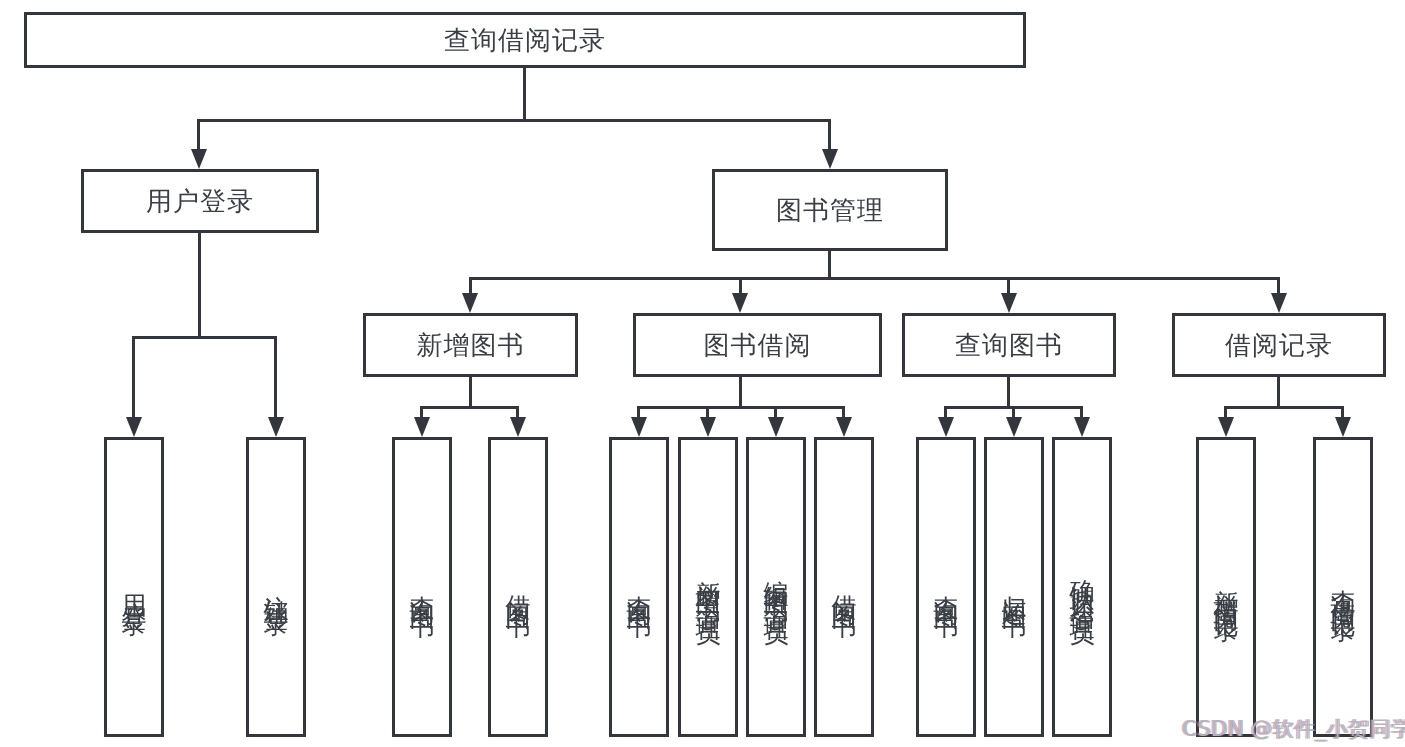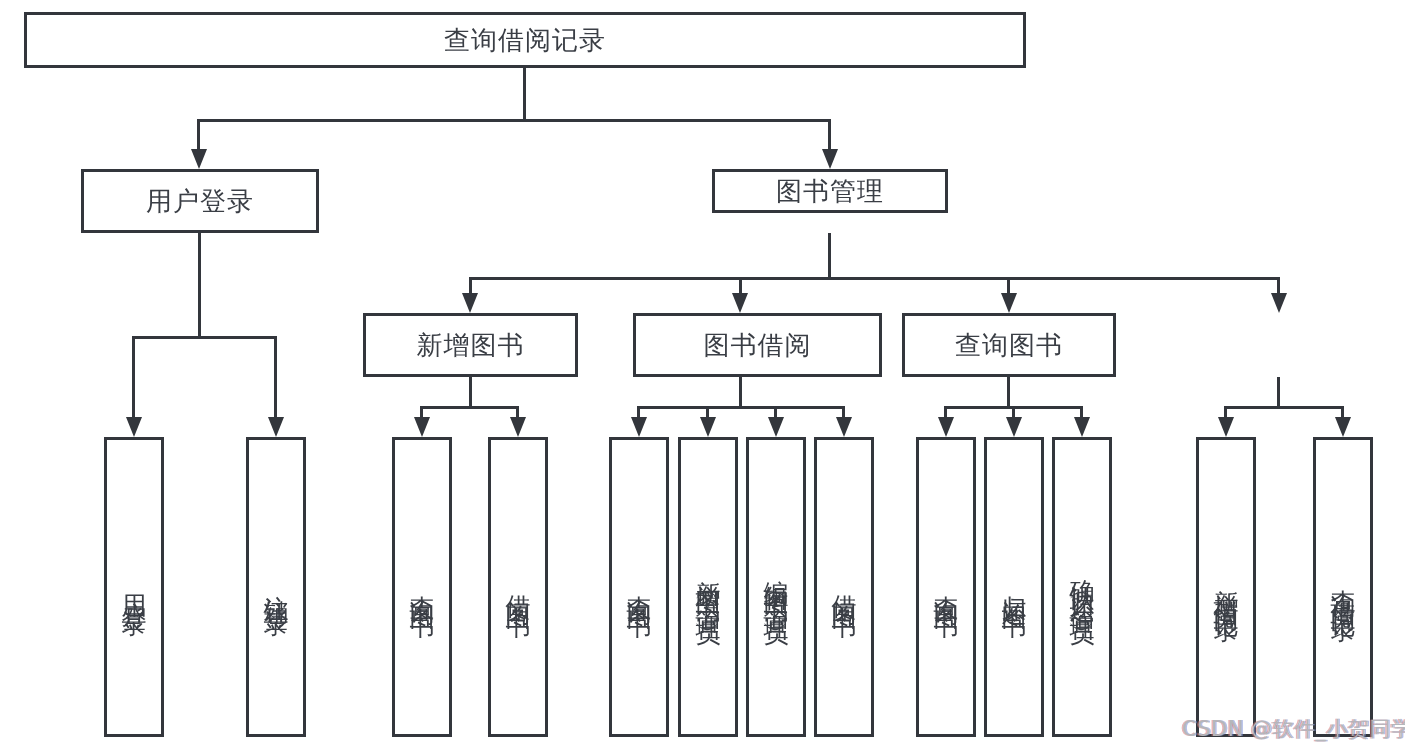--- a/index.html
+++ b/index.html
@@ -121,25 +121,26 @@
   <div class="ln v" style="left:1277px;top:377px;height:31px"></div>
   <div class="ln h" style="left:1224px;top:406px;width:120px"></div>
   <div class="ln v" style="left:1224px;top:406px;height:13px"></div>
   <div class="ah" style="left:1218px;top:417px"></div>
   <div class="ln v" style="left:1341px;top:406px;height:13px"></div>
   <div class="ah" style="left:1335px;top:417px"></div>
 
   <div class="node" style="left:24px;top:12px;width:1002px;height:56px">查询借阅记录</div>
 
   <div class="node" style="left:81px;top:169px;width:238px;height:64px">用户登录</div>
-  <div class="node" style="left:712px;top:169px;width:236px;height:44px">图书管理</div>
+  <div class="node" style="left:712px;top:169px;width:236px;height:82px">图书管理</div>
 
   <div class="node" style="left:363px;top:313px;width:215px;height:64px">新增图书</div>
   <div class="node" style="left:633px;top:313px;width:249px;height:64px">图书借阅</div>
   <div class="node" style="left:902px;top:313px;width:214px;height:64px">查询图书</div>
+  <div class="node" style="left:1172px;top:313px;width:214px;height:64px">借阅记录</div>
 
   <div class="leaf" style="left:104px">用户登录</div>
   <div class="leaf" style="left:246px">注销登录</div>
 
   <div class="leaf" style="left:392px">查询图书</div>
   <div class="leaf" style="left:488px">借阅图书</div>
 
   <div class="leaf" style="left:609px">查询图书</div>
   <div class="leaf" style="left:678px">新增图书（管理员）</div>
   <div class="leaf" style="left:746px">编辑图书（管理员）</div>

